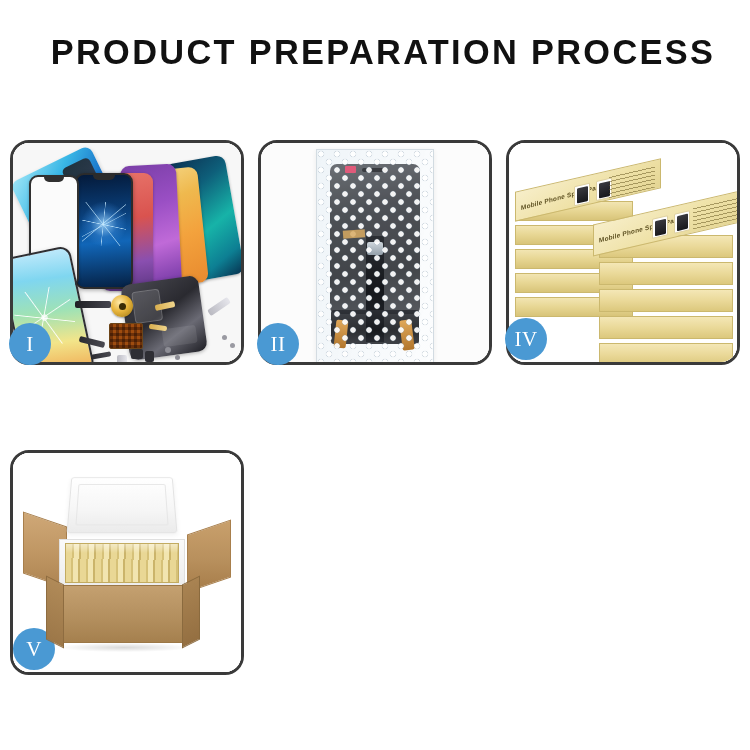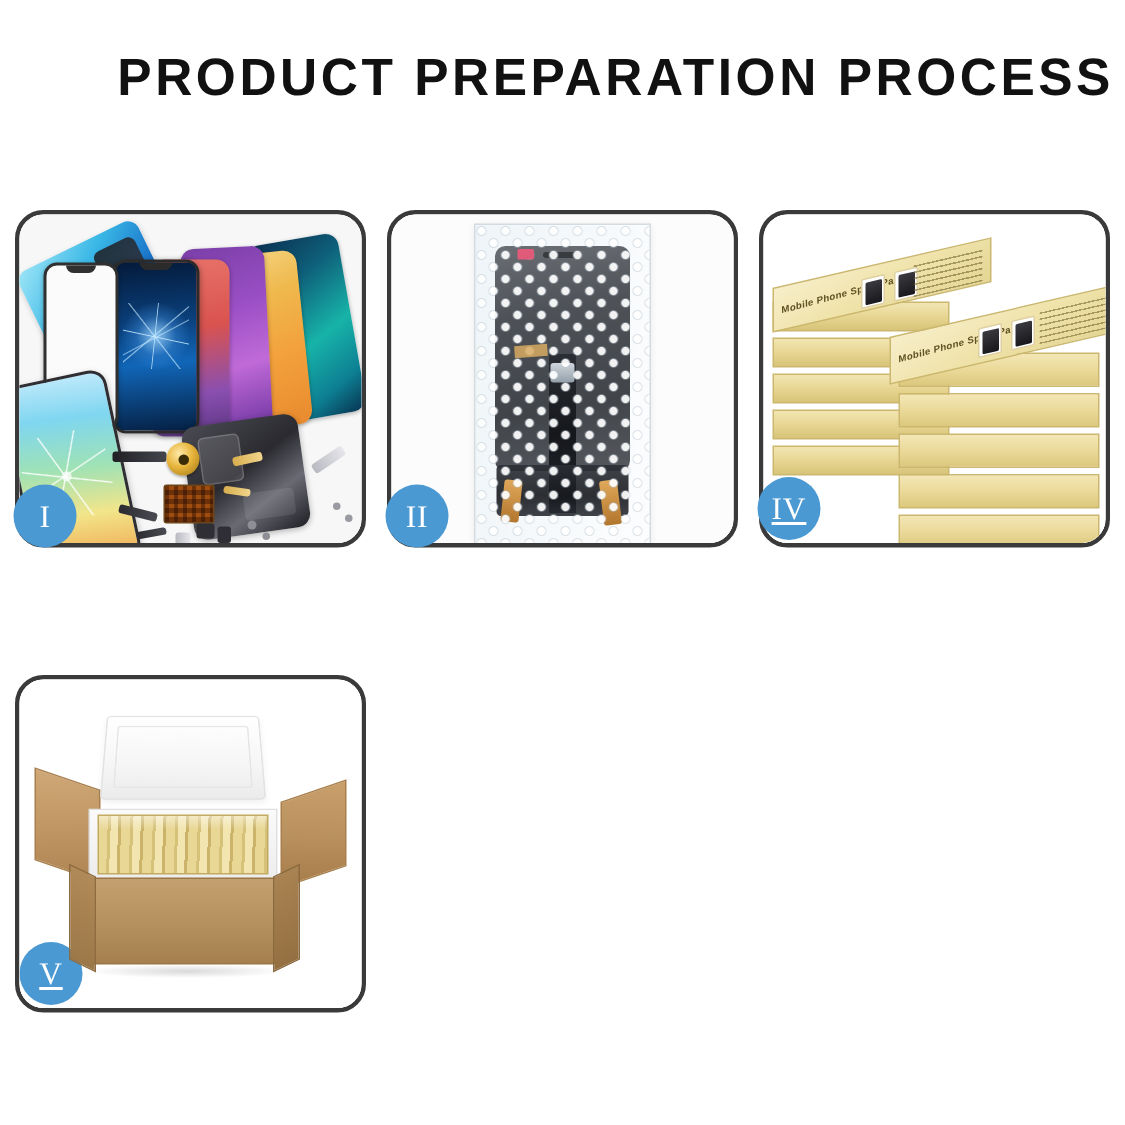--- a/index.html
+++ b/index.html
@@ -13,21 +13,21 @@
   }
 
   #page {
     position: relative;
     width: 750px;
     height: 750px;
     background: #ffffff;
   }
 
   
-  .header { text-align: right; padding-top: 34px; margin-left: 16px; }
+  .header { text-align: center; padding-top: 34px; margin-left: 16px; }
 
   .main-title {
     font-family: "Liberation Sans", sans-serif;
     font-size: 35px;
     font-weight: 700;
     letter-spacing: 2.4px;
     color: #111111;
     line-height: 1;
     white-space: nowrap;
     transform: scaleX(0.98);
@@ -83,21 +83,21 @@
     border-radius: 50%;
     background: #4a99d3;
     color: #ffffff;
     font-family: "Liberation Serif", serif;
     font-size: 21px;
     line-height: 42px;
     text-align: center;
     letter-spacing: 0.5px;
     z-index: 6;
   }
-  .panel-4 .badge, .panel-5 .badge, .panel-6 .badge { bottom: 2px; text-decoration: underline; }
+  .panel-4 .badge, .panel-5 .badge, .panel-6 .badge { bottom: 2px; }
   .panel-6 .badge { left: 2px; }
   .panel-5 .badge { left: 0px; }
 
   
   
   
   .p1 { position:absolute; inset:0; background:#f7f7f7; }
 
   .p1-fan { position:absolute; }
 

